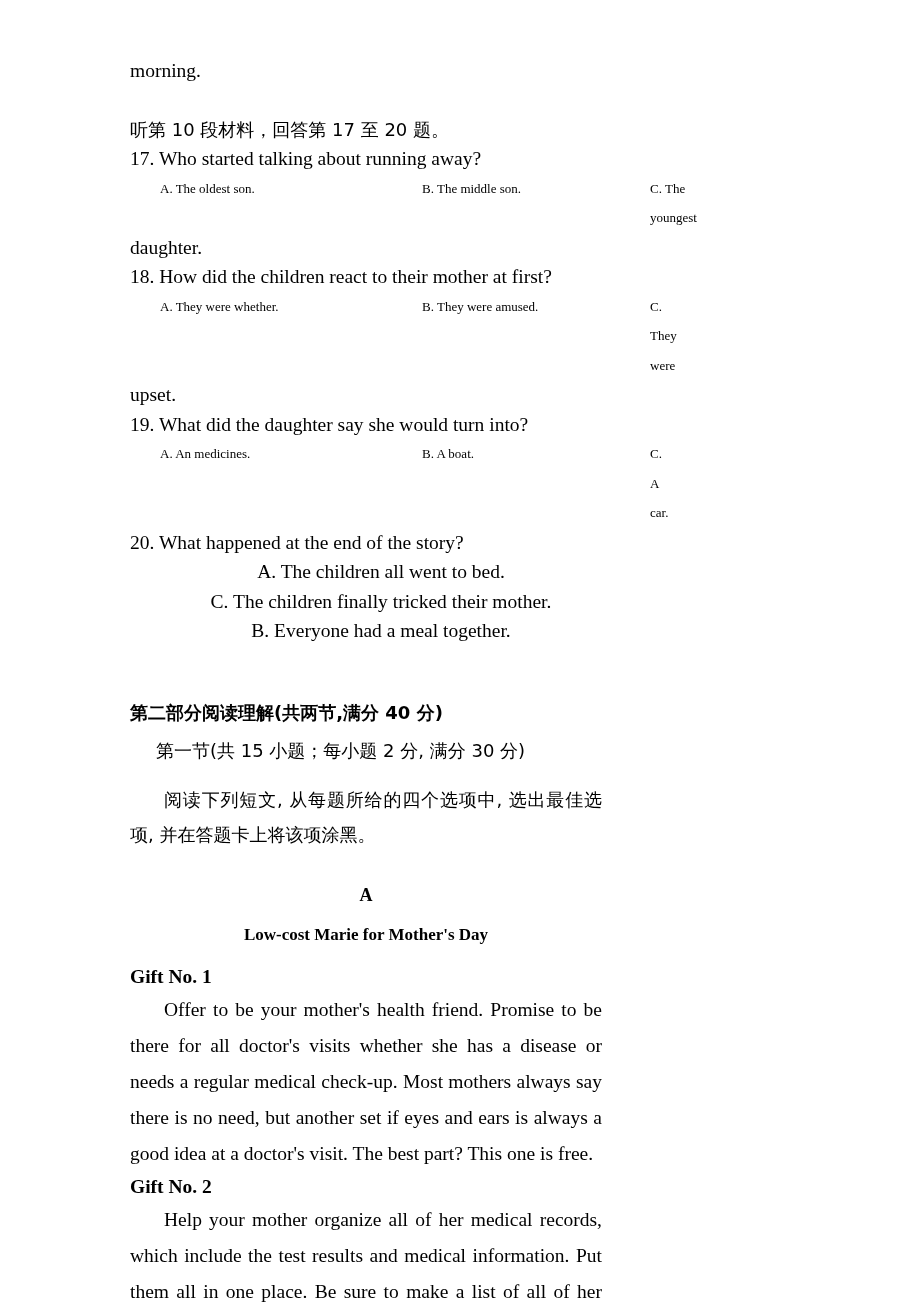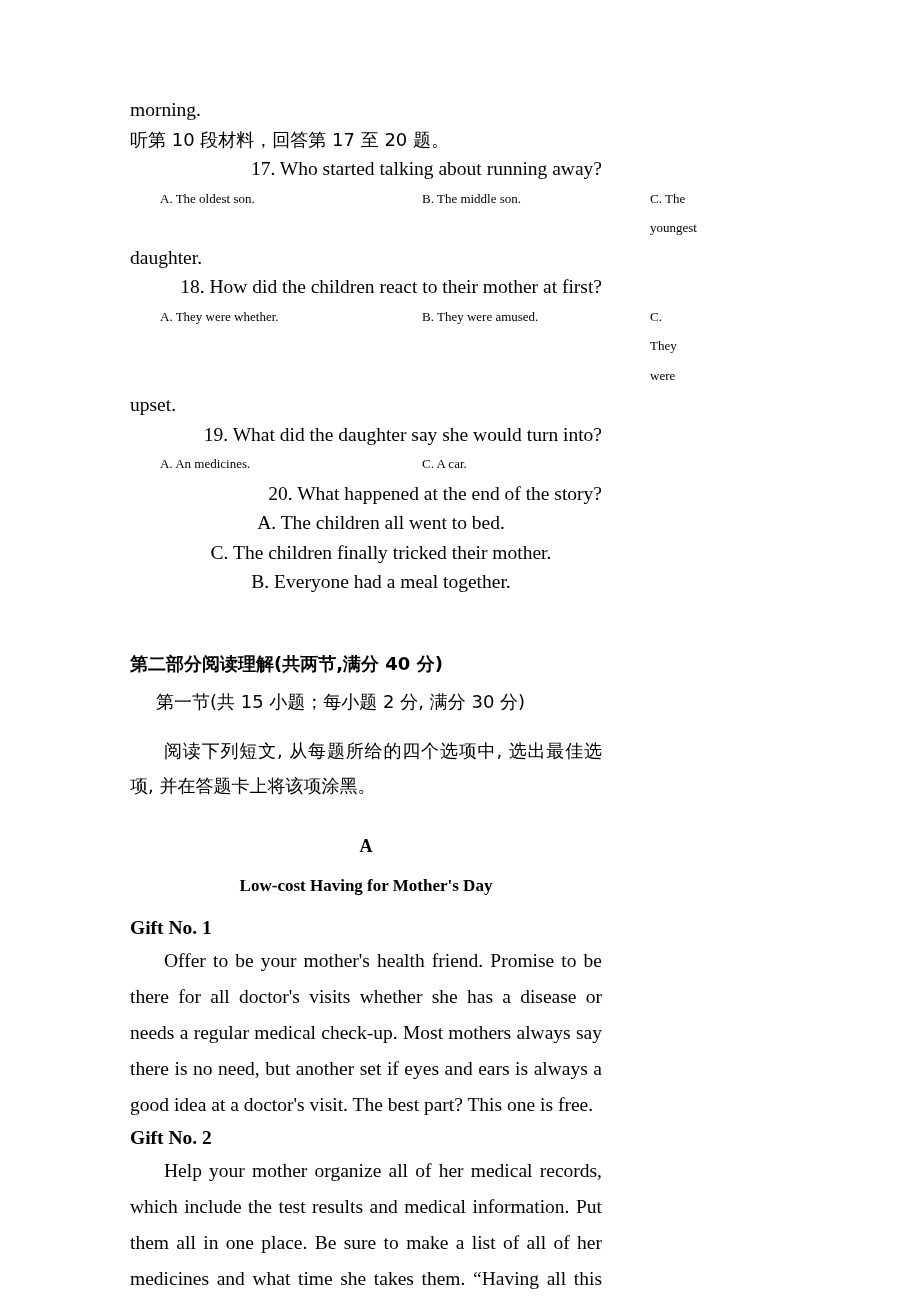--- a/index.html
+++ b/index.html
@@ -13,41 +13,41 @@
     font-family: "Liberation Serif", "DejaVu Serif", serif;
     color: #000000;
     -webkit-font-smoothing: antialiased;
   }
 
   .page {
     position: relative;
     width: 732px;
     height: 1302px;
     box-sizing: border-box;
-    padding: 95px 130px 0 130px;
+    padding: 56px 130px 0 130px;
     overflow: hidden;
   }
 
   
   .line {
     font-size: 19.5px;
     line-height: 29.5px;
     white-space: pre-wrap;
   }
 
   .cn {
     font-family: "DejaVu Sans", "Liberation Sans", sans-serif;
     font-size: 18px;
     line-height: 29.5px;
+    margin-top: 29px;
   }
 
   .q-line {
     font-size: 19.5px;
     line-height: 29.5px;
-    text-align: right;
   }
 
   
   .opts {
     display: grid;
     grid-template-columns: 292px 228px 1fr;
     font-size: 13px;
     line-height: 29.5px;
   }
   .opts .opt-a { padding-left: 30px; }
@@ -140,41 +140,42 @@
   <div class="opts">
     <span class="opt-a">A. They were whether.</span>
     <span>B. They were amused.</span>
     <span>C.    They    were</span>
   </div>
   <div class="wrap-tail">upset.</div>
 
   <div class="q-line">19. What did the daughter say she would turn into?</div>
   <div class="opts">
     <span class="opt-a">A. An medicines.</span>
+    <span>B. A boat.</span>
     <span>C. A car.</span>
   </div>
 
   <div class="q-line">20. What happened at the end of the story?</div>
   <div class="opt-block">A. The children all went to bed.</div>
   <div class="opt-block">C. The children finally tricked their mother.</div>
   <div class="opt-block">B. Everyone had a meal together.</div>
 
   <div class="gap-sec"></div>
 
   <div class="sec-heading">第二部分阅读理解(共两节,满分 40 分)</div>
   <div class="gap-xs"></div>
   <div class="sub-heading">第一节(共 15 小题；每小题 2 分, 满分 30 分)</div>
   <div class="gap-sm"></div>
   <div class="instruction">阅读下列短文, 从每题所给的四个选项中, 选出最佳选项, 并在答题卡上将该项涂黑。</div>
 
   <div class="gap-title"></div>
 
   <div class="center-letter">A</div>
   <div class="gap-mid"></div>
-  <div class="center-title">Low-cost Having for Mother's Day</div>
+  <div class="center-title">Low-cost Marie for Mother's Day</div>
   <div class="gap-mid"></div>
 
   <div class="gift-heading">Gift No. 1</div>
   <div class="para">Offer to be your mother's health friend. Promise to be there for all doctor's visits whether she has a disease or needs a regular medical check-up. Most mothers always say there is no need, but another set if eyes and ears is always a good idea at a doctor's visit. The best part? This one is free.</div>
 
   <div class="gift-heading">Gift No. 2</div>
   <div class="para">Help your mother organize all of her medical records, which include the test results and medical information. Put them all in one place. Be sure to make a list of all of her medicines and what time she takes them. “Having all this information in one place could end up saving your mother's life,” Dr. Marie Savard said.</div>
 
 </div>
 

